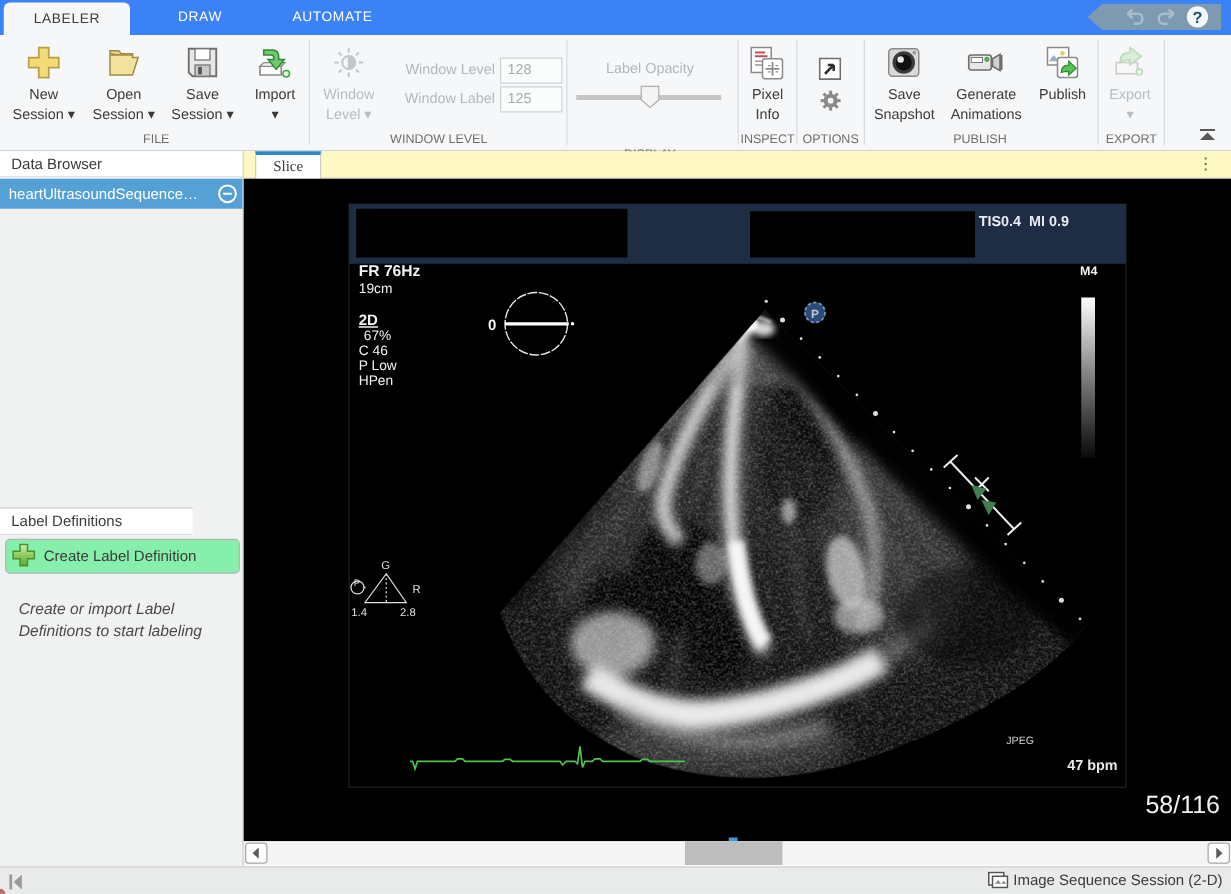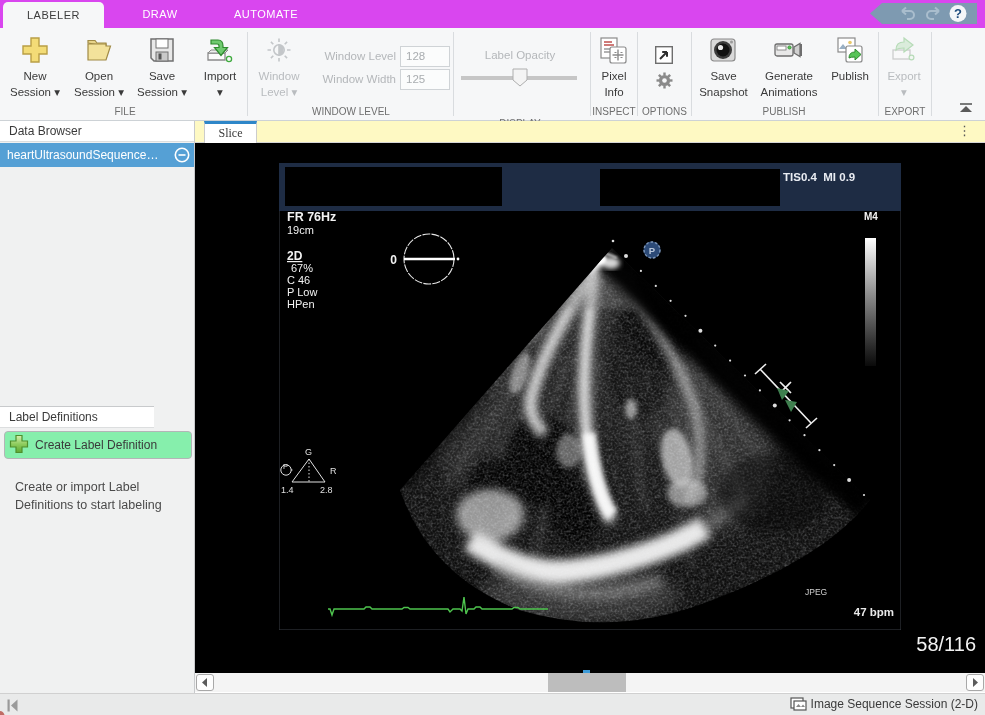--- a/index.html
+++ b/index.html
@@ -2,21 +2,21 @@
 <html><head>
 <meta charset="utf-8">
 <style>
 * { margin:0; padding:0; box-sizing:border-box; }
 html,body { width:985px; height:715px; overflow:hidden; background:#fff;
   font-family:"Liberation Sans", sans-serif; }
 #app { position:relative; width:985px; height:715px; }
 .abs { position:absolute; }
 
 
-#tabbar { position:absolute; left:0; top:0; width:985px; height:28px; background:#d946ef; }
+#tabbar { position:absolute; left:0; top:0; width:985px; height:28px; background:#3b82f6; }
 #tab-active { position:absolute; left:3px; top:2px; width:101px; height:26px;
   background:#f6f7f8; border-radius:5px 5px 0 0;
   color:#3c3c3c; font-size:11px; letter-spacing:.5px;
   text-align:center; line-height:27px; }
 .tab-idle { position:absolute; top:0; height:28px; color:#fff; font-size:11px;
   letter-spacing:.5px; line-height:28px; text-align:center; }
 
 #qab { position:absolute; left:870px; top:3px; width:107px; height:21px; }
 #qab svg { display:block; }
 
@@ -42,21 +42,21 @@
   background:#f0f1f1; border-right:1px solid #c8cacc; }
 .panel-hdr { position:relative; background:#ffffff; border-bottom:1px solid #dcdedf;
   height:21px; font-size:12px; color:#3a3a3a; line-height:21px; padding-left:9px; }
 #db-item { position:absolute; left:0; top:22px; width:194px; height:24px; background:#55a0d5;
   color:#fff; font-size:12px; line-height:24px; padding-left:7px; }
 #lbl-defs { position:absolute; left:0; top:285px; width:154px; border-top:1px solid #c8cacc; }
 #create-btn { position:absolute; left:4px; top:310px; width:188px; height:28px;
   border:1px solid #b3b5b7; border-radius:4px; background:#86efac;
   font-size:12px; color:#3a3a3a; line-height:26px; }
 #lbl-hint { position:absolute; left:15px; top:357px; width:170px; font-size:12.5px;
-  color:#4a4a4a; line-height:18px; }
+  color:#4a4a4a; line-height:18px;font-style:italic; }
 
 
 #doc-tabbar { position:absolute; left:195px; top:121px; width:790px; height:22px;
   background:#fef9c3; border-bottom:1px solid #d6d6d6;font-family:Liberation Serif, serif; }
 #slice-tab { position:absolute; left:9px; top:0px; width:53px; height:22px; background:#fff;
   border-left:1px solid #ccc; border-right:1px solid #ccc; border-top:3px solid #2e86c8;
   font-size:12px; color:#3a3a3a; text-align:center; line-height:18px; }
 #dots3 { position:absolute; right:14px; top:2px; color:#555; font-size:13px; }
 #canvas { position:absolute; left:195px; top:143px; width:790px; height:530px; background:#000; }
 #frame-counter { position:absolute; right:9px; top:490px; color:#f2f2f2; font-size:20px; }
@@ -131,21 +131,21 @@
 
     <div class="icon" style="left:265px;"><svg width="28" height="28" viewBox="0 0 28 28" stroke="#c3c6c9" fill="none" stroke-width="1.6">
       <circle cx="14" cy="14" r="5.2"></circle>
       <path d="M14,9 a5.2,5.2 0 0 1 0,10 z" fill="#c3c6c9"></path>
       <path d="M14,2.5 v3.5 M14,22 v3.5 M2.5,14 h3.5 M22,14 h3.5 M5.9,5.9 l2.4,2.4 M19.7,19.7 l2.4,2.4 M22.1,5.9 l-2.4,2.4 M8.3,19.7 l-2.4,2.4"></path>
     </svg></div>
     <div class="btn-label dis" style="left:248px;width:62px;">Window<br>Level ▾</div>
 
     <div class="wl-lbl" style="left:316px;top:22px;width:80px;text-align:right;">Window Level</div>
     <div class="wl-box" style="left:400px;top:18px;">128</div>
-    <div class="wl-lbl" style="left:312px;top:45px;width:84px;text-align:right;">Window Width</div>
+    <div class="wl-lbl" style="left:312px;top:45px;width:84px;text-align:right;">Window Label</div>
     <div class="wl-box" style="left:400px;top:41px;">125</div>
 
     <div class="sec-label" style="left:271px;width:160px;">WINDOW LEVEL</div>
     <div class="vsep" style="left:453px;"></div>
 
     <div class="wl-lbl" style="left:462px;top:21px;width:116px;text-align:center;">Label Opacity</div>
     <div class="abs" style="left:461px;top:48px;width:116px;height:4px;background:#c6c6c6;"></div>
     <div class="abs" style="left:512px;top:40px;width:16px;height:19px;">
       <svg width="16" height="19">
           <path d="M1,1 h14 v11 l-7,6 l-7,-6 z" fill="#f4f4f4" stroke="#aeaeae"></path>

